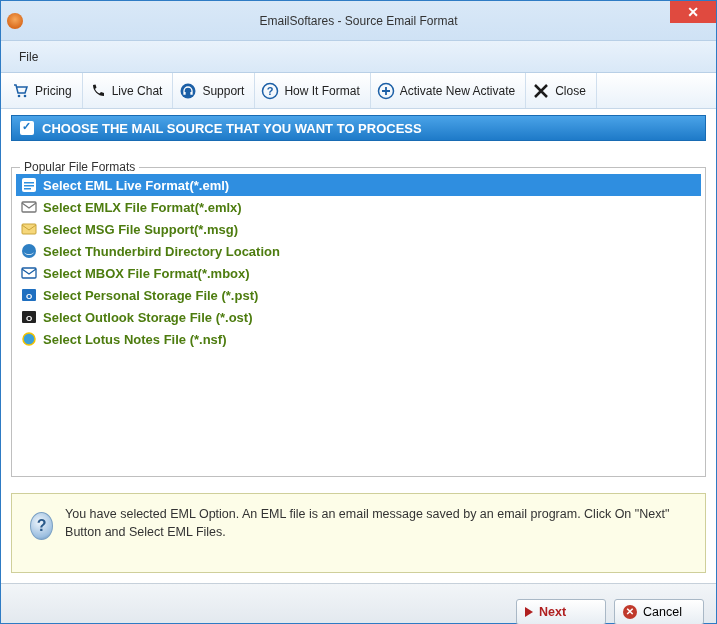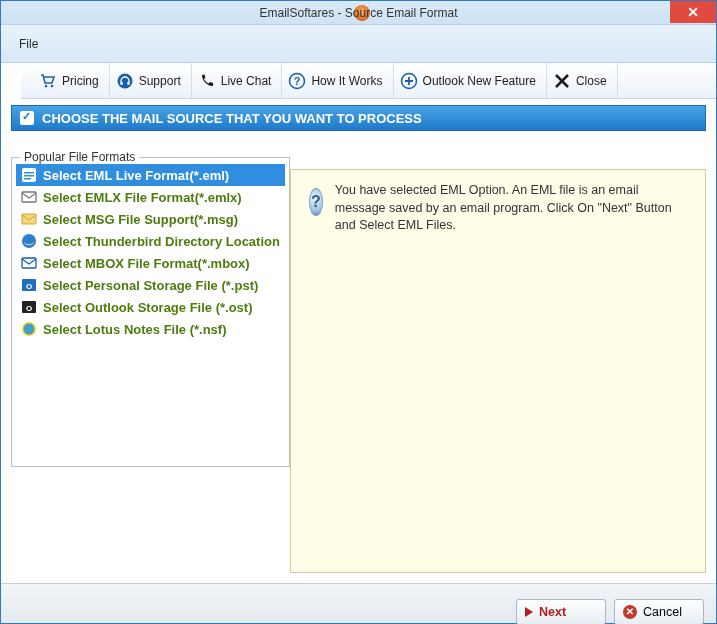--- a/index.html
+++ b/index.html
@@ -14,27 +14,26 @@
   }
   .window {
     width: 717px;
     height: 624px;
     border: 1px solid #2e7bc4;
     background: #fff;
     display: flex;
     flex-direction: column;
   }
   .titlebar {
-    height: 24px;
+    height: 40px;
     background: linear-gradient(#d9e8f7, #cfe2f5);
     display: flex;
     align-items: center;
     position: relative;
     border-bottom: 1px solid #b8cfe6;
-    justify-content: center;
   }
   .titlebar .app-icon {
     width: 16px; height: 16px;
     margin-left: 6px;
     background: radial-gradient(circle at 50% 40%, #f7a85b, #d96b1e 70%);
     border-radius: 50%;
   }
   .titlebar .title {
     position: absolute;
     left: 0; right: 0;
@@ -50,41 +49,40 @@
     background: #e04a3f;
     color: #fff;
     display: flex;
     align-items: center;
     justify-content: center;
     font-size: 14px;
     font-weight: bold;
     cursor: pointer;
   }
   .menubar {
-    height: 38px;
+    height: 32px;
     background: linear-gradient(#e9f2fb, #d9e8f7);
     border-bottom: 1px solid #b8cfe6;
     display: flex;
     align-items: center;
     padding: 0 10px;
     font-size: 12px;
     color: #2b2b2b;
   }
   .menubar .menu-item {
     padding: 3px 8px;
     cursor: pointer;
   }
   .toolbar {
     height: 36px;
     background: linear-gradient(#fff, #eaf2fa);
     border-bottom: 1px solid #c6d7e8;
     display: flex;
     align-items: flex-end;
-    padding: 0 12px;
-    margin-left: 20px;
+    padding: 0 5px;
   }
   .toolbar .tbtn {
     display: flex;
     align-items: center;
     gap: 5px;
     padding: 4px 10px 4px 6px;
     border-right: 1px solid #d0dfee;
     cursor: pointer;
     font-size: 12px;
     color: #222;
@@ -120,21 +118,21 @@
     position: absolute;
     color: #1e7ac8;
     font-size: 11px;
     left: 2px;
     top: -1px;
   }
   .main {
     flex: 1;
     margin: 10px;
     display: flex;
-    flex-direction: row;
+    flex-direction: column;
     min-height: 0;
   }
   .groupbox {
     border: 1px solid #bfbfbf;
     position: relative;
     padding: 6px 4px 4px 4px;
     flex: 0 0 auto;
     height: 310px;
     margin-top: 4px;
   }
@@ -255,51 +253,51 @@
             <path d="M2 3h2l2 8h7l2-6H5" fill="none" stroke="#1b5fa6" stroke-width="1.5"></path>
             <circle cx="7" cy="14" r="1.3" fill="#1b5fa6"></circle>
             <circle cx="13" cy="14" r="1.3" fill="#1b5fa6"></circle>
           </svg>
       </span>
       <span>Pricing</span>
     </div>
     <div class="tbtn">
       <span class="ticon">
         <svg width="18" height="18" viewBox="0 0 18 18">
+            <path d="M4 3c0 6 5 11 11 11l0-3-3-1-1.5 1.5c-2-1-3.5-2.5-4.5-4.5L7.5 5.5 6.5 2.5 4 3z" fill="#1b1b1b"></path>
+          </svg>
+      </span>
+      <span>Live Chat</span>
+    </div>
+    <div class="tbtn">
+      <span class="ticon">
+        <svg width="18" height="18" viewBox="0 0 18 18">
             <circle cx="9" cy="9" r="7.5" fill="#1b5fa6"></circle>
             <path d="M5 10v-1a4 4 0 018 0v1M5 10v2h1v-2M12 10v2h1v-2" fill="none" stroke="#fff" stroke-width="1.3"></path>
           </svg>
       </span>
       <span>Support</span>
     </div>
     <div class="tbtn">
       <span class="ticon">
         <svg width="18" height="18" viewBox="0 0 18 18">
-            <path d="M4 3c0 6 5 11 11 11l0-3-3-1-1.5 1.5c-2-1-3.5-2.5-4.5-4.5L7.5 5.5 6.5 2.5 4 3z" fill="#1b1b1b"></path>
-          </svg>
-      </span>
-      <span>Live Chat</span>
-    </div>
-    <div class="tbtn">
-      <span class="ticon">
-        <svg width="18" height="18" viewBox="0 0 18 18">
             <circle cx="9" cy="9" r="7.5" fill="none" stroke="#1b5fa6" stroke-width="1.5"></circle>
             <text x="9" y="13" text-anchor="middle" font-size="11" font-weight="bold" fill="#1b5fa6">?</text>
           </svg>
       </span>
-      <span>How It Works</span>
+      <span>How It Format</span>
     </div>
     <div class="tbtn">
       <span class="ticon">
         <svg width="18" height="18" viewBox="0 0 18 18">
             <circle cx="9" cy="9" r="7.5" fill="none" stroke="#1b5fa6" stroke-width="1.5"></circle>
             <path d="M9 5v8M5 9h8" stroke="#1b5fa6" stroke-width="1.8"></path>
           </svg>
       </span>
-      <span>Outlook New Feature</span>
+      <span>Activate New Activate</span>
     </div>
     <div class="tbtn">
       <span class="ticon">
         <svg width="18" height="18" viewBox="0 0 18 18">
             <path d="M3 3l12 12M15 3L3 15" stroke="#1b1b1b" stroke-width="2.5"></path>
           </svg>
       </span>
       <span>Close</span>
     </div>
   </div>

